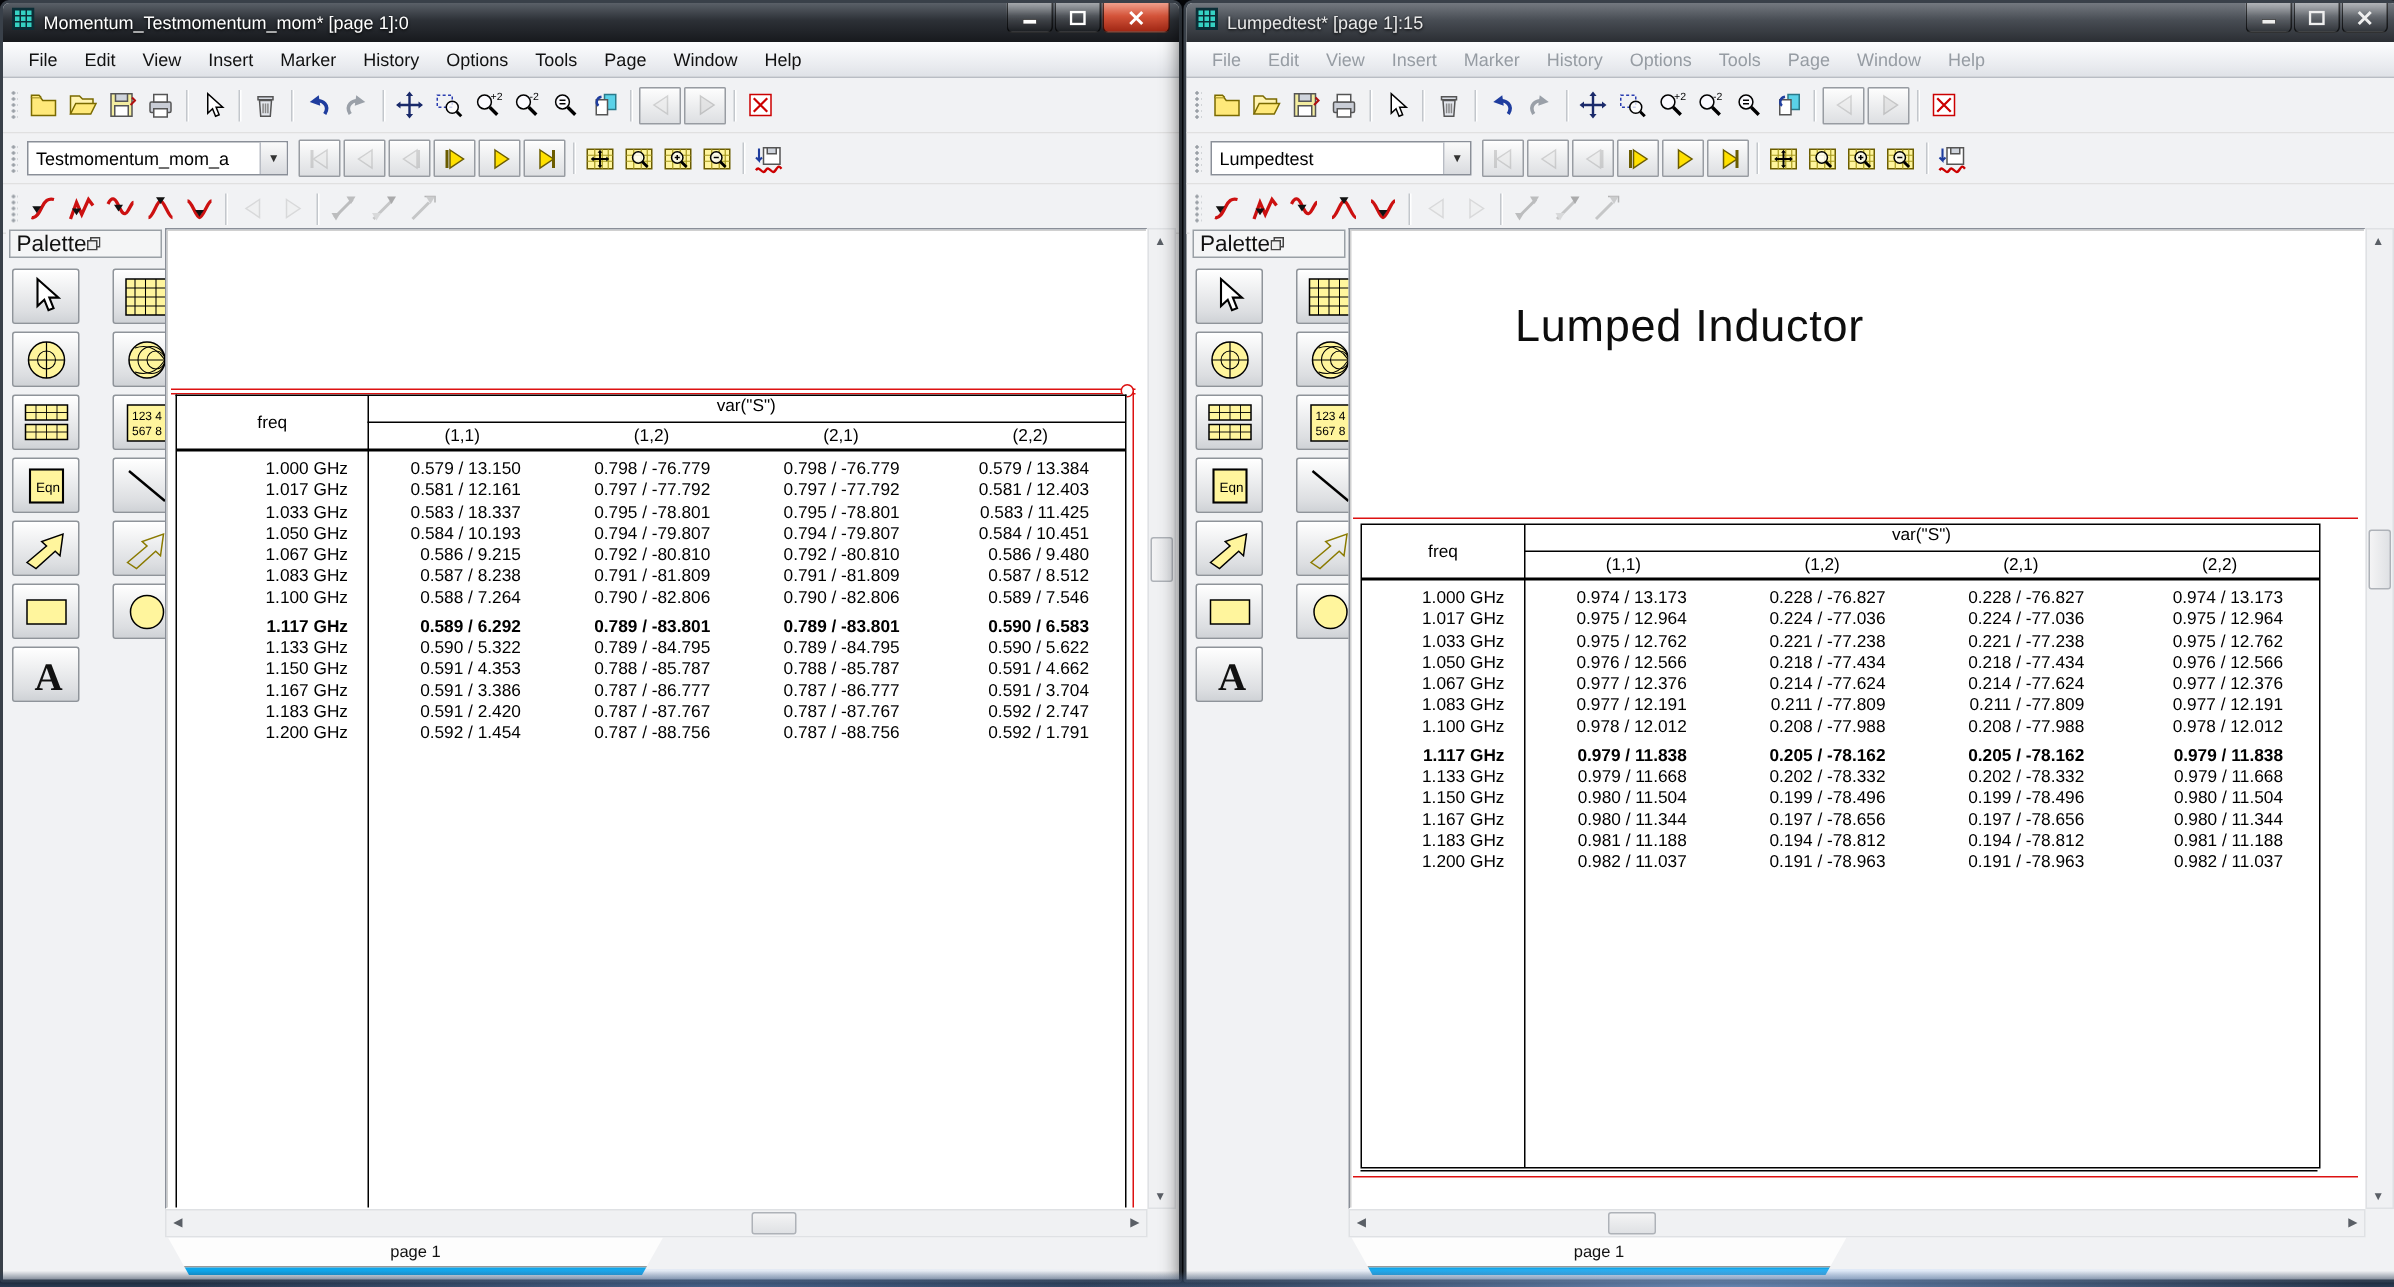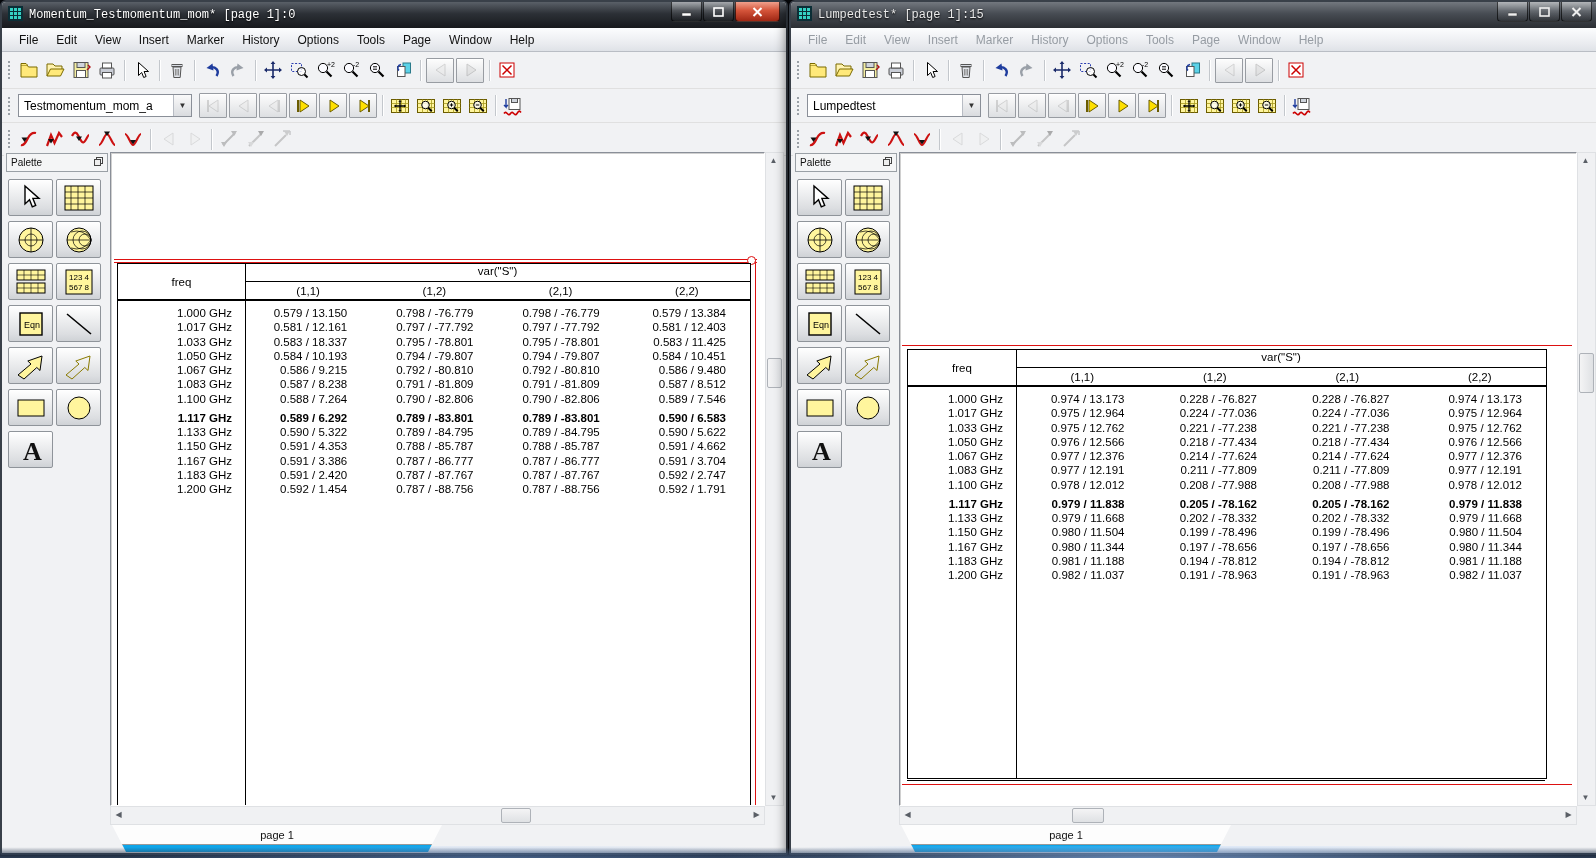--- a/index.html
+++ b/index.html
@@ -14,21 +14,21 @@
   
   .app-window{position:absolute;top:0;height:851px;border-radius:6px 6px 2px 2px;
       background:#f1f2f4;border:2px solid #394049;box-shadow:0 0 0 1px #05060a,0 4px 14px rgba(0,0,0,.8);}
   .win-left{left:0;width:784px;}
   .win-right{left:789px;width:807px;}
 
   .titlebar{height:26px;display:flex;align-items:center;padding:0 6px;gap:6px;
       border-radius:4px 4px 0 0;position:relative;}
   .win-active .titlebar{background:linear-gradient(180deg,#5a6068 0%,#2c3036 45%,#17191d 100%);}
   .win-inactive .titlebar{background:linear-gradient(180deg,#73787f 0%,#474c53 45%,#2b2e33 100%);}
-  .title-text{font-size:12px;color:#fff;text-shadow:0 1px 2px #000;white-space:nowrap;font-family:Liberation Mono, monospace;}
+  .title-text{font-size:12px;color:#fff;text-shadow:0 1px 2px #000;white-space:nowrap;}
   .win-inactive .title-text{color:#e9e9e9;}
   .win-btns{position:absolute;right:6px;top:0;display:flex;}
   .win-btn{width:29px;height:19px;margin-left:1px;border:1px solid rgba(0,0,0,.65);
       border-top:none;border-radius:0 0 4px 4px;display:flex;align-items:center;justify-content:center;
       background:linear-gradient(180deg,rgba(255,255,255,.45),rgba(255,255,255,.12) 45%,rgba(0,0,0,.12));}
   .win-btn.close-active{background:linear-gradient(180deg,#f0a08c,#d4543a 45%,#a02714);width:43px;}
   .win-btn svg{display:block;}
 
   .menubar{height:23px;display:flex;align-items:center;padding-left:8px;
       background:linear-gradient(180deg,#fcfdfe,#e9ebef 70%,#dfe2e7);border-bottom:1px solid #b9bdc4;}
@@ -50,22 +50,22 @@
   .combo{width:172px;height:21px;margin:0 6px 0 2px;border:1px solid #8a8f98;background:#fff;
       display:flex;align-items:center;flex:0 0 auto;}
   .combo-text{flex:1;font-size:12px;padding:0 5px;white-space:nowrap;overflow:hidden;}
   .combo-arrow{width:17px;height:100%;border-left:1px solid #b8bcc4;display:flex;align-items:center;
       justify-content:center;background:linear-gradient(180deg,#fafafa,#d9dbdf);font-size:8px;color:#333;}
 
   
   .window-body{position:absolute;left:0;right:0;bottom:0;top:148px;}
   .palette{position:absolute;left:2px;top:2px;width:106px;bottom:2px;background:#f1f2f4;}
   .pal-head{height:17px;margin:1px 2px 2px 2px;border:1px solid #9aa0a6;background:#f4f5f6;
-      display:flex;align-items:center;justify-content:space-between;padding:0 4px;font-size:10px;color:#111;}
-  .pal-grid{display:grid;grid-template-columns:43px 43px;gap:5px 5px;padding:5px 4px;text-decoration:underline;}
+      display:flex;align-items:center;padding:0 4px;font-size:15px;color:#111;}
+  .pal-grid{display:grid;grid-template-columns:43px 43px;gap:5px 24px;padding:5px 4px;text-decoration:underline;}
   .pal-btn{width:43px;height:35px;border:1px solid #8f949a;border-radius:2px;
       background:linear-gradient(180deg,#ffffff,#dcdee1 80%,#cfd2d6);box-shadow:inset 0 1px 0 #fff;
       display:flex;align-items:center;justify-content:center;}
 
   .canvas{position:absolute;left:108px;top:2px;height:652px;background:#fff;
       border:1px solid #8a8f98;border-right-color:#fff;border-bottom-color:#fff;box-shadow:inset 1px 1px 0 #d0d0d0;}
   .win-left .canvas{right:21px;}
   .win-right .canvas{right:21px;}
 
   .vscroll{position:absolute;right:2px;top:2px;width:17px;height:652px;background:#f0f1f3;border:1px solid #dfe1e4;}
@@ -74,21 +74,21 @@
       font-size:8px;color:#5a5f66;}
   .sa-up{top:0;left:0;} .sa-down{bottom:0;left:0;} .sa-left{left:0;top:0;} .sa-right{right:0;top:0;}
   .vthumb{position:absolute;left:1px;width:13px;background:linear-gradient(90deg,#f4f4f5,#dfe1e4);
       border:1px solid #aeb2b8;border-radius:2px;}
   .hthumb{position:absolute;top:1px;height:13px;background:linear-gradient(180deg,#f4f4f5,#dfe1e4);
       border:1px solid #aeb2b8;border-radius:2px;}
 
   .pagetabs{position:absolute;left:108px;right:21px;top:675px;height:22px;background:#f1f2f4;}
   .pagetab{position:absolute;left:2px;top:0;width:330px;height:20px;background:#fdfdfd;
       clip-path:polygon(0 0,100% 0,calc(100% - 14px) 100%,14px 100%);
-      border-bottom:7px solid #0ea5e9;display:flex;align-items:center;justify-content:center;
+      border-bottom:5px solid #0ea5e9;display:flex;align-items:center;justify-content:center;
       font-size:11px;color:#111;box-shadow:inset 0 -1px 0 #999;}
 
   
   .dd-table{position:absolute;background:#fff;border-top:1px solid #000;border-left:1px solid #000;
       border-right:1px solid #000;font-size:11.5px;color:#000;}
   .t-head{display:grid;grid-template-rows:18px 17px;border-bottom:2px solid #000;}
   .t-left .t-head,.t-left .t-row{grid-template-columns:127px repeat(4,1fr);}
   .t-right .t-head,.t-right .t-row{grid-template-columns:108px repeat(4,1fr);}
   .th-freq{grid-row:1/3;grid-column:1;display:flex;align-items:center;justify-content:center;}
   .th-var{grid-row:1;grid-column:2/6;display:flex;align-items:flex-start;justify-content:center;
@@ -1062,20 +1062,21 @@
           </span>
           <span class="pal-btn">
             <svg width="36" height="28" viewBox="0 0 36 28">
               <text x="10" y="24" font-size="26" font-family="Liberation Serif,serif" font-weight="bold" fill="#111">A</text>
             </svg>
           </span>
         </div>
     </div>
 
     <div class="canvas">
+      <div class="canvas-heading" style="left:110px;top:48px;">Lumped Inductor</div>
 
       <div class="sel-line-h" style="left:2px;top:192px;right:4px;"></div>
       <div class="black-line-h" style="left:7px;top:627px;width:638px;"></div>
       <div class="sel-line-h" style="left:2px;top:631px;right:4px;"></div>
 
       <div class="dd-table t-right" style="left:7px;top:196px;width:638px;height:428px;border-bottom:1px solid #000;">
         <div class="t-freqline" style="left:108px;"></div>
       <div class="t-head">
             <div class="th-freq">freq</div>
             <div class="th-var">var("S")</div>

